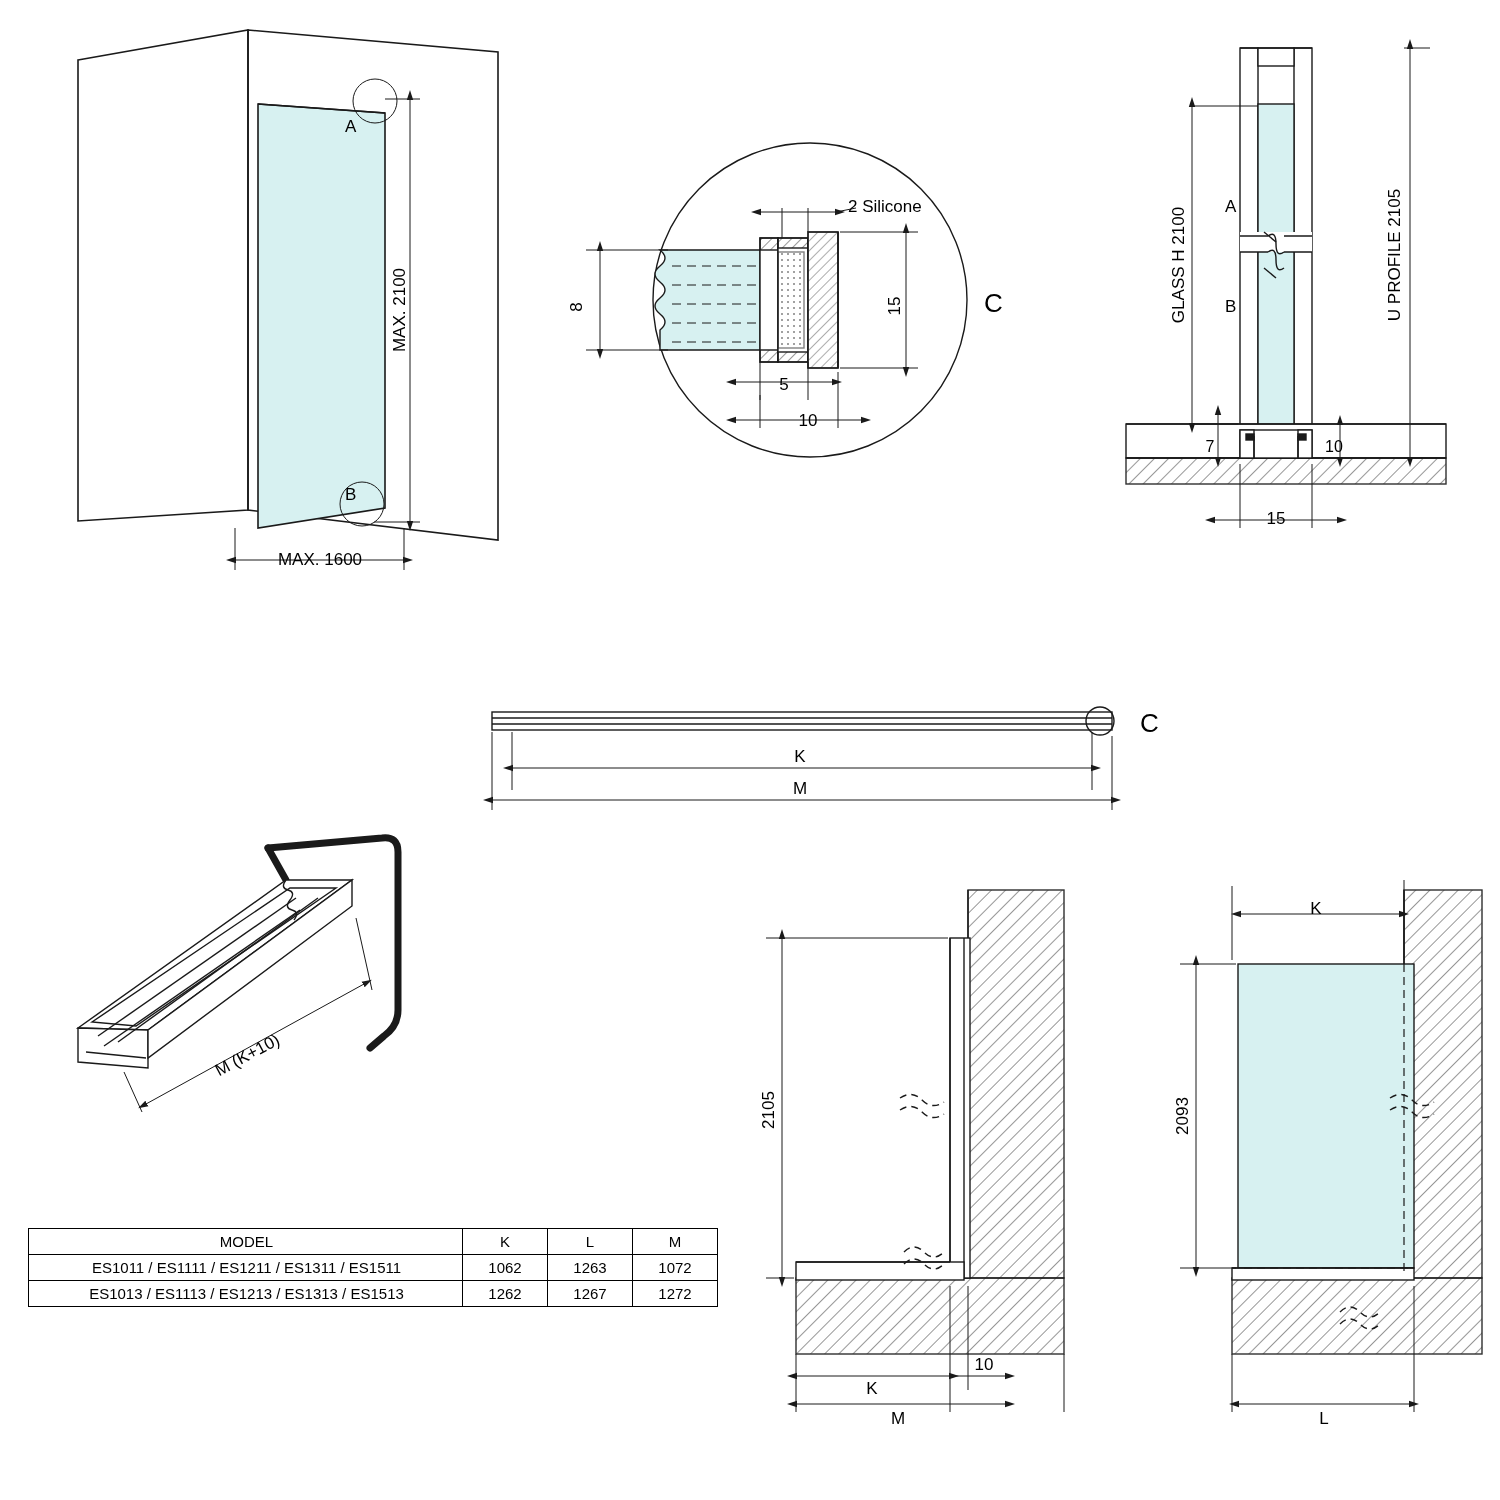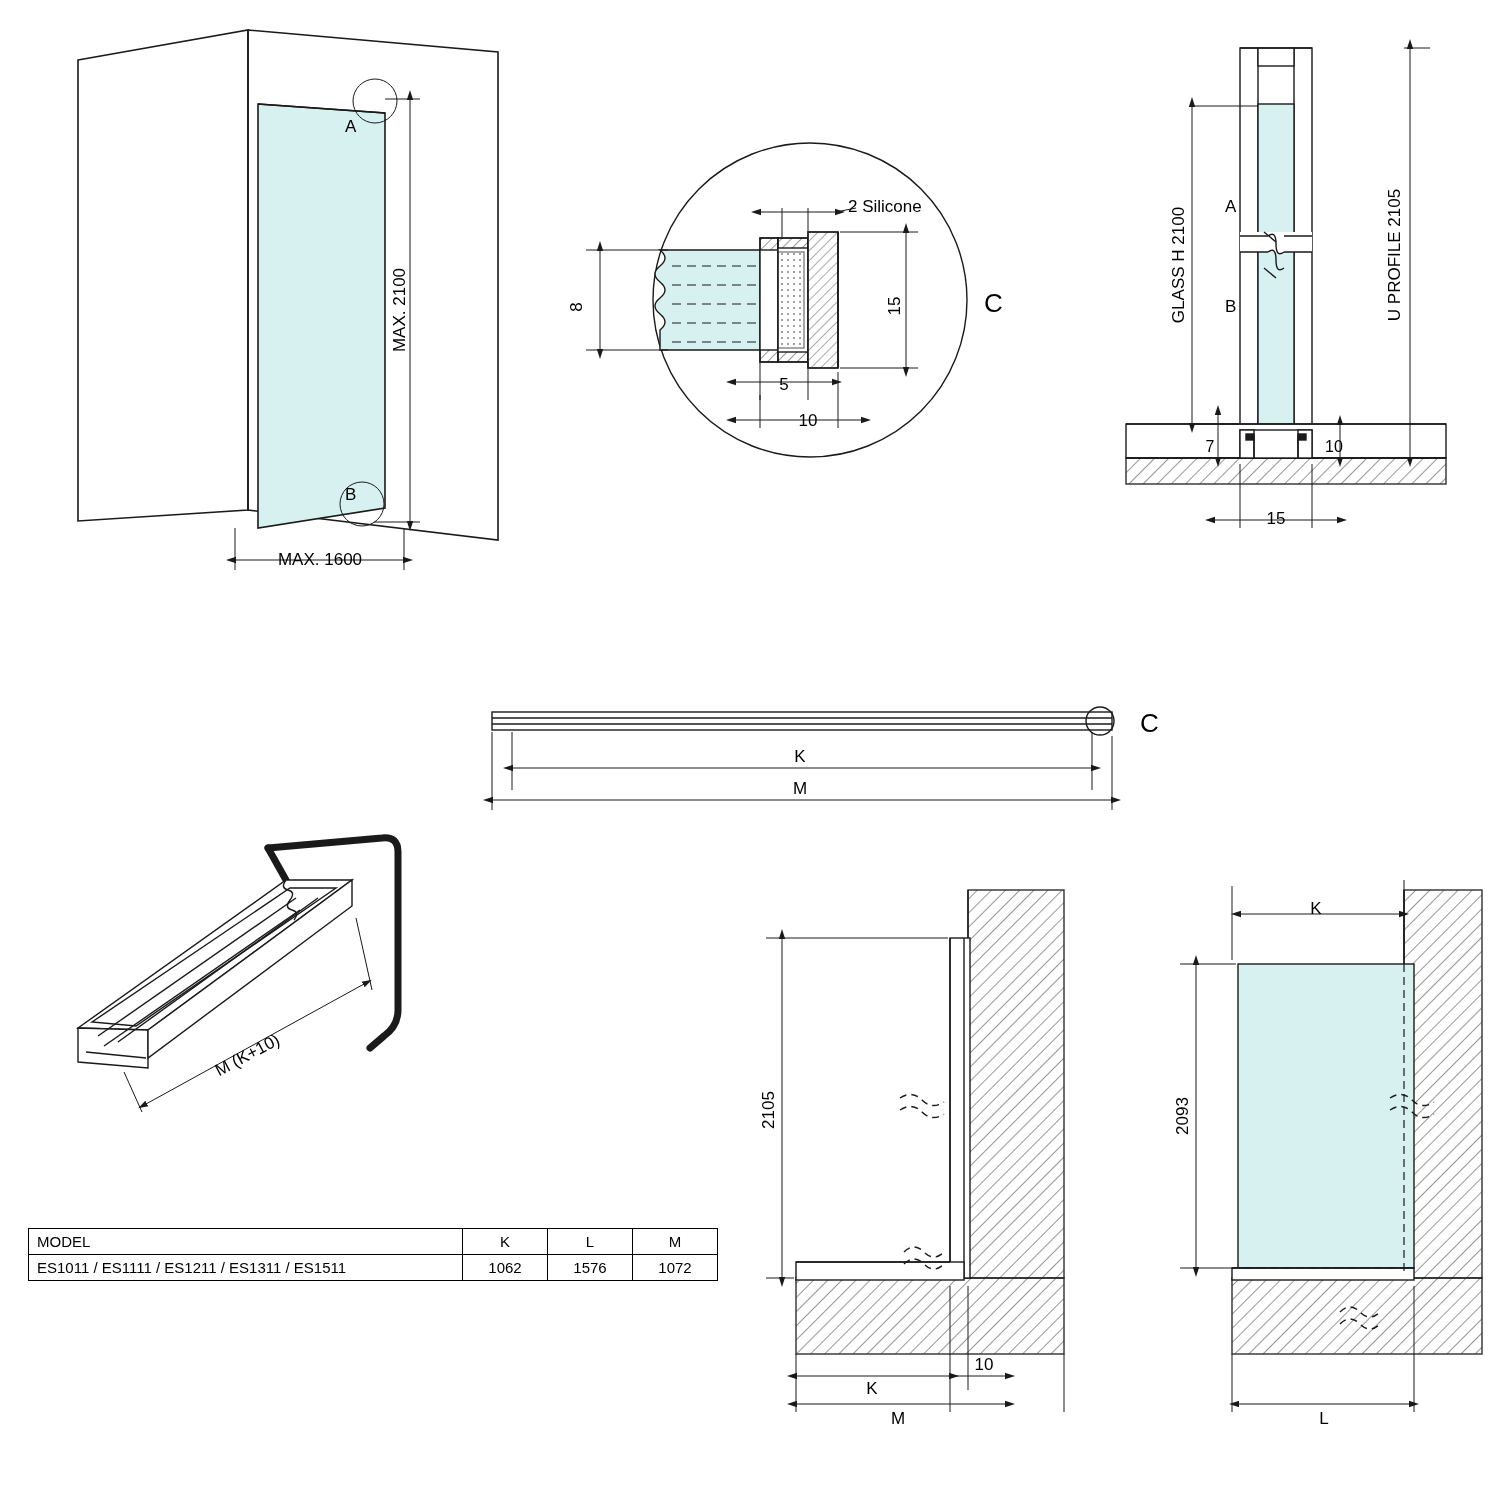--- a/index.html
+++ b/index.html
@@ -12,21 +12,21 @@
   svg{display:block;}
   text{font-family:"Liberation Sans", sans-serif;fill:#000;}
   .tbl{
     position:absolute;left:28px;top:1228px;width:690px;
     border-collapse:collapse;font-size:15px;
   }
   .tbl td,.tbl th{
     border:1px solid #000;padding:4px 6px;font-weight:normal;
     font-family:"Liberation Sans", sans-serif;
   }
-  .tbl .model{text-align:left;padding-left:8px;}
+  .tbl .model{text-align:center;padding-left:8px;}
   .tbl .num{text-align:center;width:72px;}
   .tbl thead th{text-align:center;}
 </style>
 </head>
 <body>
 
 <div class="stage">
 <svg width="1500" height="1500" viewBox="0 0 1500 1500">
   <defs>
     <marker id="arrS" markerWidth="10" markerHeight="8" refX="9" refY="4" orient="auto">
@@ -274,17 +274,23 @@
       <th class="model">MODEL</th>
       <th class="num">K</th>
       <th class="num">L</th>
       <th class="num">M</th>
     </tr>
   </thead>
   <tbody>
     <tr>
       <td class="model">ES1011 / ES1111 / ES1211 / ES1311 / ES1511</td>
       <td class="num">1062</td>
-      <td class="num">1576</td>
+      <td class="num">1263</td>
       <td class="num">1072</td>
+    </tr>
+    <tr>
+      <td class="model">ES1013 / ES1113 / ES1213 / ES1313 / ES1513</td>
+      <td class="num">1262</td>
+      <td class="num">1267</td>
+      <td class="num">1272</td>
     </tr>
   </tbody>
 </table>
 
 </body></html>

